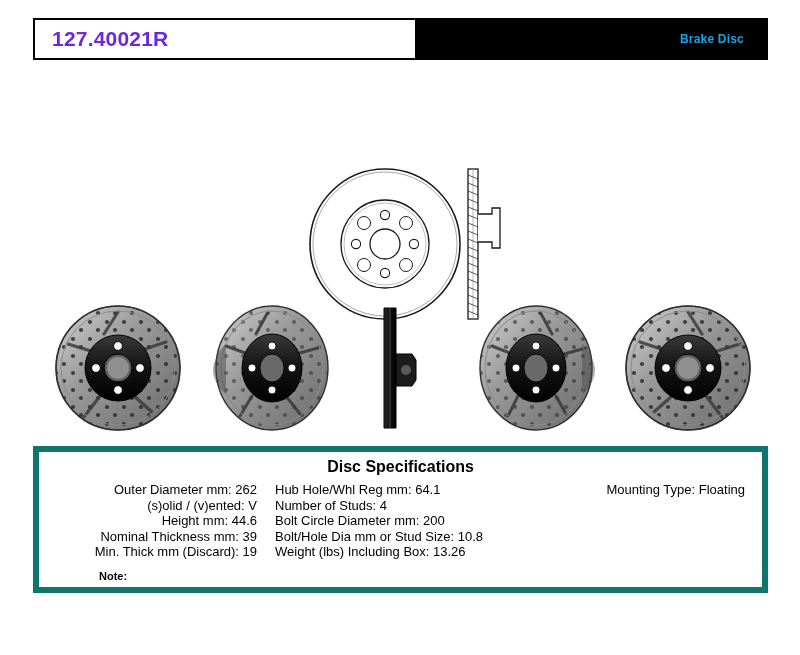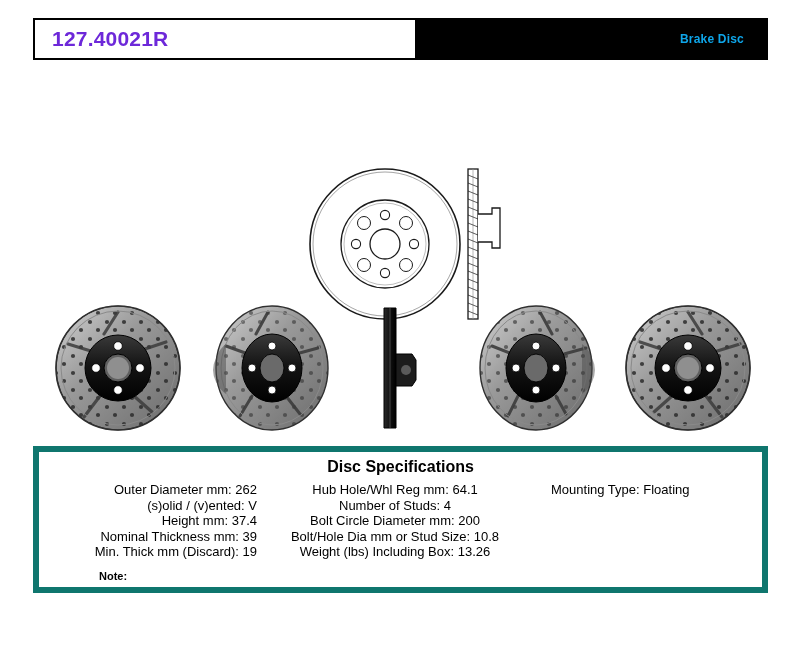--- a/index.html
+++ b/index.html
@@ -106,27 +106,27 @@
   .spec-col.col1 {
     left: 18px;
     top: 30px;
     width: 200px;
     text-align: right;
   }
   .spec-col.col2 {
     left: 236px;
     top: 30px;
     width: 240px;
-    text-align: center;
+    text-align: left;
   }
   .spec-col.col3 {
     left: 500px;
     top: 30px;
     width: 194px;
-    text-align: left;
+    text-align: right;
     padding-left: 12px;
   }
   .spec-line {
     white-space: nowrap;
   }
   .note {
     position: absolute;
     left: 60px;
     top: 110px;
     font-size: 11px;
@@ -323,21 +323,21 @@
       </g>
     </svg>
   </div>
 
   <div class="specs">
     <div class="specs-title">Disc Specifications</div>
 
     <div class="spec-col col1">
       <div class="spec-line">Outer Diameter mm: 262</div>
       <div class="spec-line">(s)olid / (v)ented: V</div>
-      <div class="spec-line">Height mm: 37.4</div>
+      <div class="spec-line">Height mm: 44.6</div>
       <div class="spec-line">Nominal Thickness mm: 39</div>
       <div class="spec-line">Min. Thick mm (Discard): 19</div>
     </div>
 
     <div class="spec-col col2">
       <div class="spec-line">Hub Hole/Whl Reg mm: 64.1</div>
       <div class="spec-line">Number of Studs: 4</div>
       <div class="spec-line">Bolt Circle Diameter mm: 200</div>
       <div class="spec-line">Bolt/Hole Dia mm or Stud Size: 10.8</div>
       <div class="spec-line">Weight (lbs) Including Box: 13.26</div>

